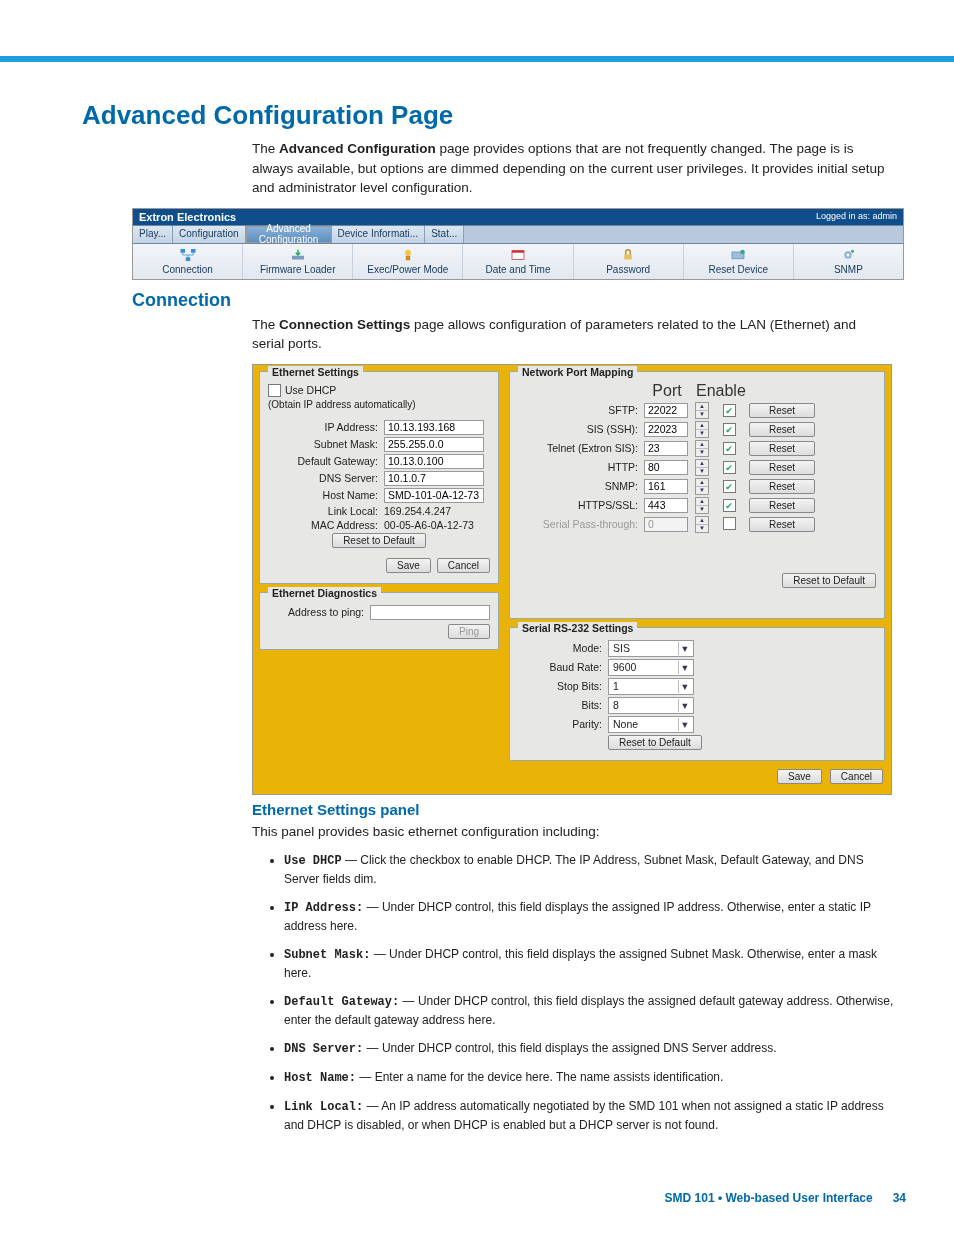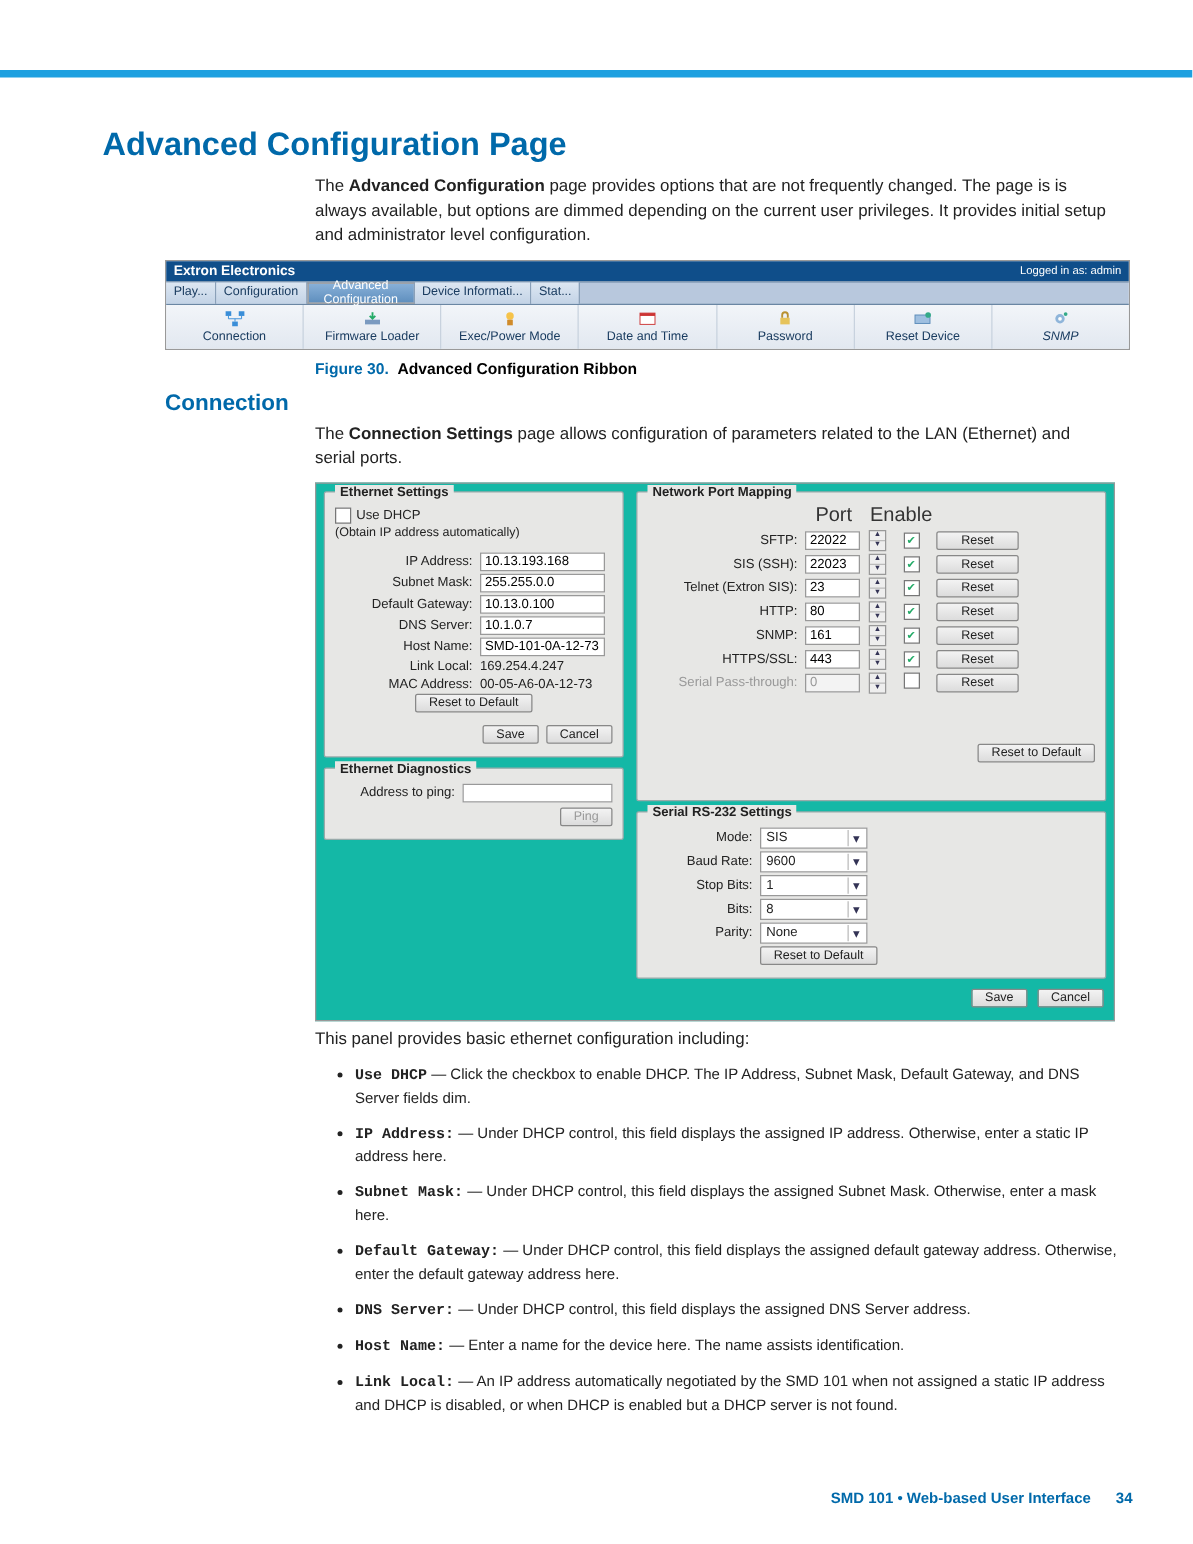--- a/index.html
+++ b/index.html
@@ -31,25 +31,25 @@
   .tt{font-family:"Courier New",monospace;font-weight:bold;}
 
   
   .ribbon{margin:10px 0 4px 84px;width:770px;border:1px solid #999;font-size:10px;}
   .ribbon .hdr{background:var(--hdr-bg);color:#fff;font-family:Tahoma,Arial;font-weight:bold;font-size:11px;padding:2px 6px;display:flex;justify-content:space-between;}
   .ribbon .tabs{display:flex;background:#b8c8dd;border-top:1px solid #6a86a3;border-bottom:1px solid #6a86a3;text-align:center;}
   .ribbon .tab{padding:2px 6px;font-size:10px;color:#1a3c60;border-right:1px solid #8aa0b8;background:linear-gradient(#dde7f2,#c3d3e6);}
   .ribbon .tab.sel{background:linear-gradient(#88b0d8,#5f8fbe);color:#fff;}
   .ribbon .icons{display:flex;background:linear-gradient(#f2f5f9,#e2e8f0);}
   .ribbon .ic{flex:1;text-align:center;padding:4px 2px;border-right:1px solid #c8d2de;color:#1a3c60;}
-  .ribbon .ic:last-child{border-right:none;font-style:italic;}
+  .ribbon .ic:last-child{border-right:none;}
   .ribbon .ic svg{display:block;margin:0 auto 2px;width:18px;height:14px;}
 
   
-  .settings{margin:8px 0 4px 204px;width:640px;border:1px solid #999;background:#14b8a6;font-size:10.5px;color:#222;padding:6px 6px 10px 6px;box-sizing:border-box;}
+  .settings{margin:8px 0 4px 204px;width:640px;border:1px solid #999;background:#eab308;font-size:10.5px;color:#222;padding:6px 6px 10px 6px;box-sizing:border-box;}
   .cols{display:flex;gap:10px;}
   .group{border:1px solid #9aa;border-radius:2px;padding:6px 8px 8px 8px;background:#e7e7e5;position:relative;margin-bottom:8px;}
   .group .title{position:relative;top:-12px;left:0;background:#e7e7e5;padding:0 4px;font-weight:bold;font-size:10.5px;display:inline-block;}
   .group .body{margin-top:-8px;}
   .row{display:flex;align-items:center;margin:2px 0;}
   .lbl{width:110px;text-align:right;padding-right:6px;font-size:10.5px;}
   .lbl.narrow{width:84px;}
   .val{font-size:10.5px;}
   .inp{background:var(--field-bg);border:1px solid var(--field-border);font-size:10.5px;padding:1px 3px;height:15px;box-sizing:border-box;width:100px;}
   .inp.small{width:44px;text-align:left;}
@@ -146,23 +146,20 @@
         <svg viewBox="0 0 24 18">
             <circle cx="12" cy="9" r="5" fill="#8fb5da"></circle>
             <circle cx="12" cy="9" r="2" fill="#fff"></circle>
             <circle cx="18" cy="4" r="2" fill="#3a8"></circle>
           </svg>
         <span>SNMP</span>
       </div>
     </div>
   </div>
 
-  <div class="fig-cap">
-    <b>Figure 30.</b>&nbsp;&nbsp;<b style="color:#000;">Advanced Configuration Ribbon</b>
-  </div>
 
   <div class="h2">Connection</div>
 
   <div class="para">
     <span>The </span><b>Connection Settings</b><span> page allows configuration of parameters related to the LAN (Ethernet) and serial ports.</span>
   </div>
 
   <div class="settings">
     <div class="cols">
 
@@ -363,20 +360,21 @@
 
         <div class="row" style="justify-content:flex-end;gap:8px;margin:4px 2px 0 0;">
           <span class="btn sm">Save</span>
           <span class="btn sm">Cancel</span>
         </div>
       </div>
     </div>
   </div>
 
 
+  <div class="h3">Ethernet Settings panel</div>
   <div class="para">This panel provides basic ethernet configuration including:</div>
 
   <ul class="doclist" id="bullets">
       <li><span class="tt">Use DHCP</span><span> — Click the checkbox to enable DHCP. The IP Address, Subnet Mask, Default Gateway, and DNS Server fields dim.</span></li>
       <li><span class="tt">IP Address:</span><span> — Under DHCP control, this field displays the assigned IP address. Otherwise, enter a static IP address here.</span></li>
       <li><span class="tt">Subnet Mask:</span><span> — Under DHCP control, this field displays the assigned Subnet Mask. Otherwise, enter a mask here.</span></li>
       <li><span class="tt">Default Gateway:</span><span> — Under DHCP control, this field displays the assigned default gateway address. Otherwise, enter the default gateway address here.</span></li>
       <li><span class="tt">DNS Server:</span><span> — Under DHCP control, this field displays the assigned DNS Server address.</span></li>
       <li><span class="tt">Host Name:</span><span> — Enter a name for the device here. The name assists identification.</span></li>
       <li><span class="tt">Link Local:</span><span> — An IP address automatically negotiated by the SMD 101 when not assigned a static IP address and DHCP is disabled, or when DHCP is enabled but a DHCP server is not found.</span></li>

